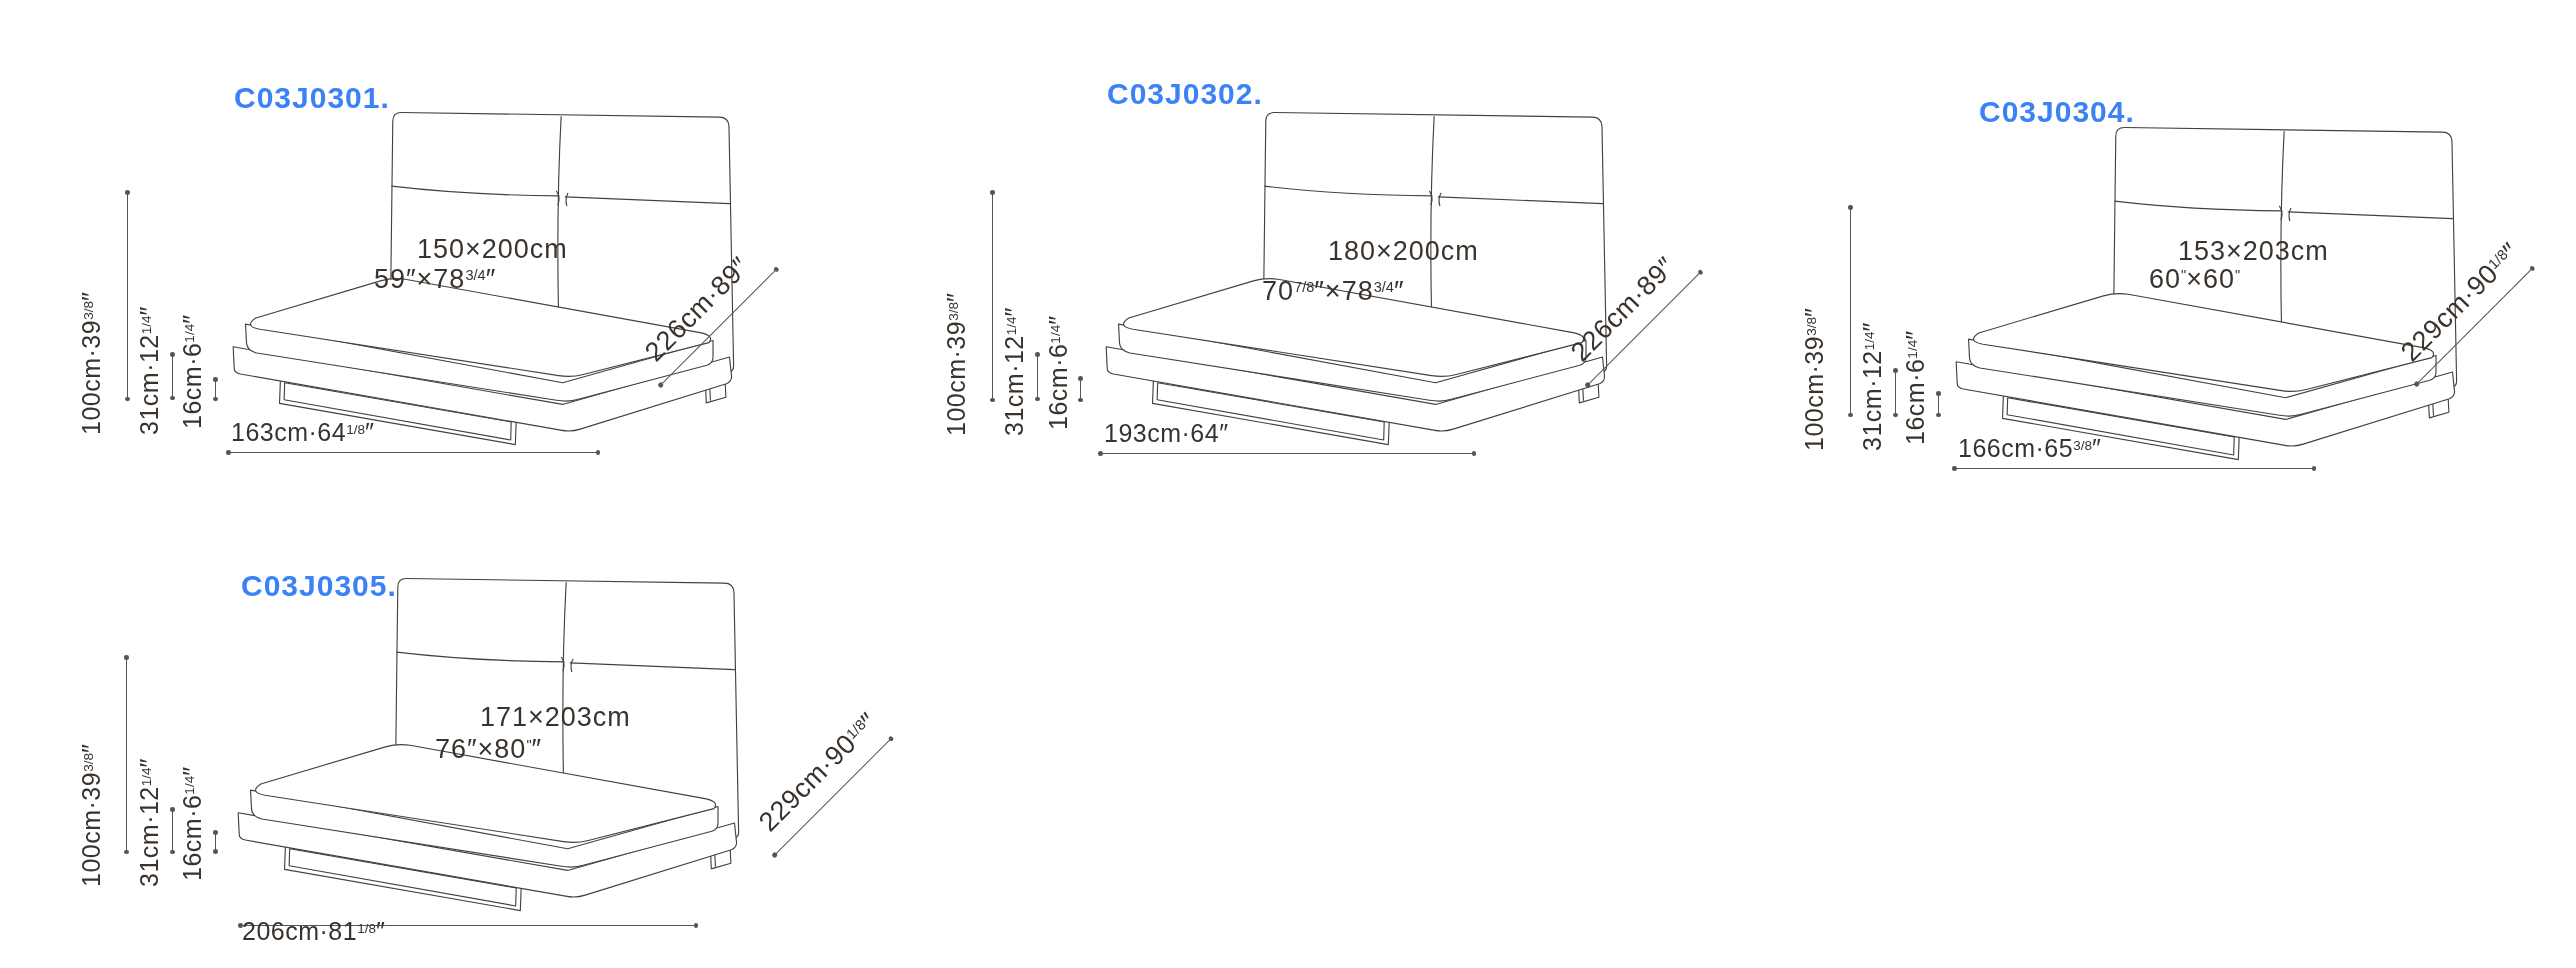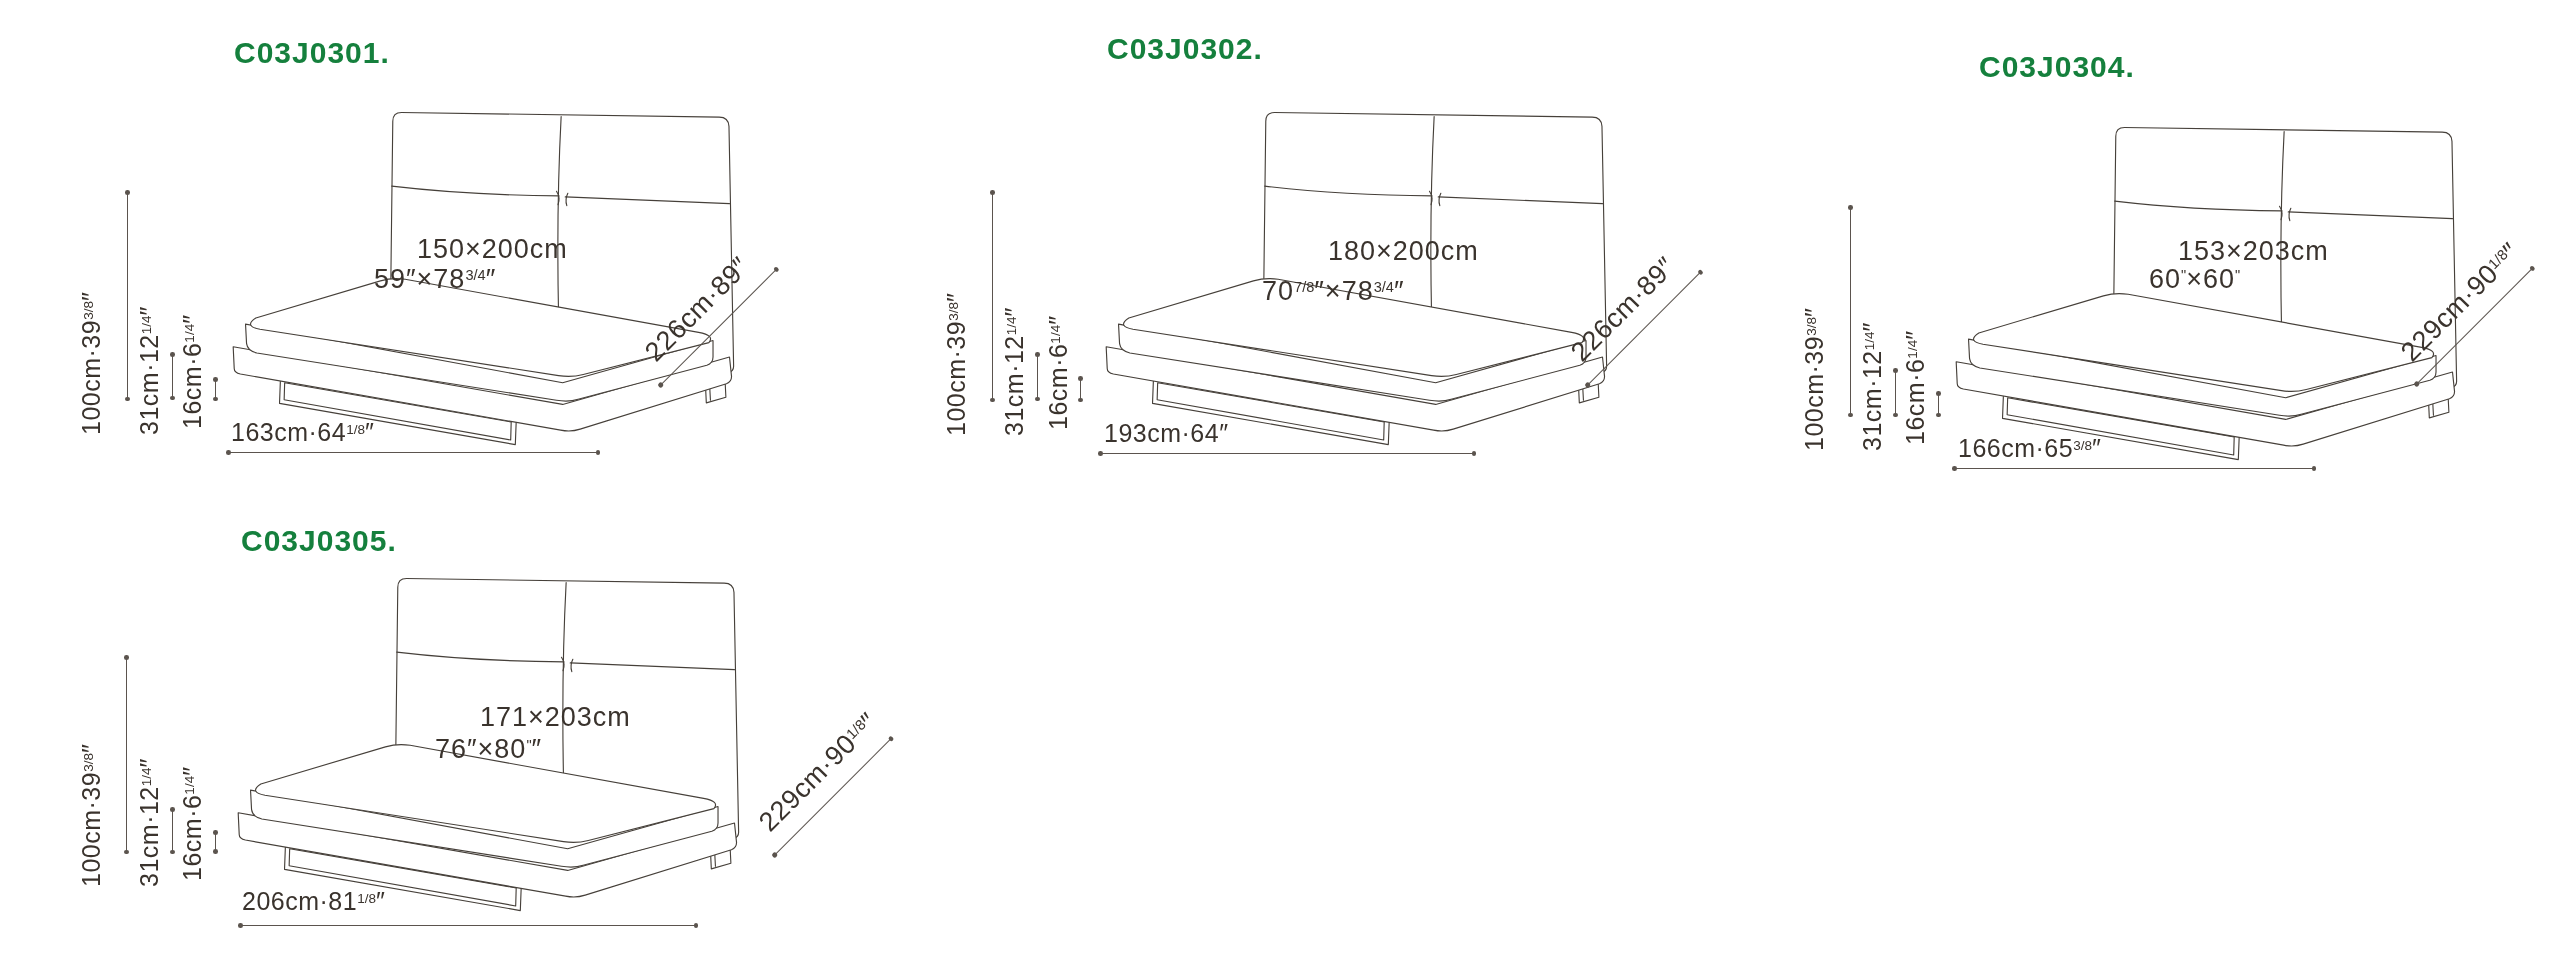--- a/index.html
+++ b/index.html
@@ -2,21 +2,21 @@
 <html style="font-size:8.2px"><head>
 <meta charset="utf-8">
 <style>
   html,body{margin:0;padding:0;}
   body{
     width:2748px;height:969px;position:relative;background:#ffffff;
     font-family:"Liberation Sans",sans-serif;color:#3a332d;overflow:hidden;
   }
   .title{
     position:absolute;font-size:30px;font-weight:bold;letter-spacing:1px;
-    color:#15803d;white-space:nowrap;
+    color:#3b82f6;white-space:nowrap;margin-top:45px;
   }
   .lbl{position:absolute;font-size:25px;white-space:nowrap;letter-spacing:0.5px;color:#3a332d;}
   .mlbl{font-size:27px;letter-spacing:1px;}
   .vlbl{transform-origin:0 100%;transform:rotate(-90deg);}
   .dlbl{transform-origin:0 0;transform:rotate(-45deg);font-size:27px;}
   .sup{font-size:0.54em;vertical-align:0.52em;letter-spacing:0;}
   .bedart{position:absolute;}
   .vdim,.hdim,.ddim{position:absolute;}
   .vdim{border-left:1px solid #5b544e;}
   .vdim::before,.vdim::after{
@@ -129,17 +129,17 @@
     </svg>
   <div class="lbl mlbl" style="left:480px;top:702px">171×203cm</div>
   <div class="lbl mlbl" style="left:435px;top:734px"><span>76″×80</span><span class="sup">"</span><span>″</span></div>
   <div class="vdim" style="left:126px;top:657px;height:195px"></div>
   <div class="vdim" style="left:172px;top:809px;height:43px"></div>
   <div class="vdim" style="left:215px;top:832px;height:19.6px"></div>
   <div class="lbl vlbl" style="left:106px;top:858px"><span>100cm·39</span><span class="sup">3/8</span><span>″</span></div>
   <div class="lbl vlbl" style="left:164px;top:858px"><span>31cm·12</span><span class="sup">1/4</span><span>″</span></div>
   <div class="lbl vlbl" style="left:207px;top:852px"><span>16cm·6</span><span class="sup">1/4</span><span>″</span></div>
   <div class="hdim" style="left:240px;top:925px;width:456px"></div>
-  <div class="lbl" style="left:242px;top:887px"><span>206cm·81</span><span class="sup">1/8</span><span>″</span></div>
+  <div class="lbl" style="left:242px;top:917px"><span>206cm·81</span><span class="sup">1/8</span><span>″</span></div>
   <div class="ddim" style="left:774px;top:855px;width:165px"></div>
   <div class="lbl dlbl" style="left:753px;top:816px"><span>229cm·90</span><span class="sup">1/8</span><span>″</span></div>
 </div>
 
 
 </body></html>

